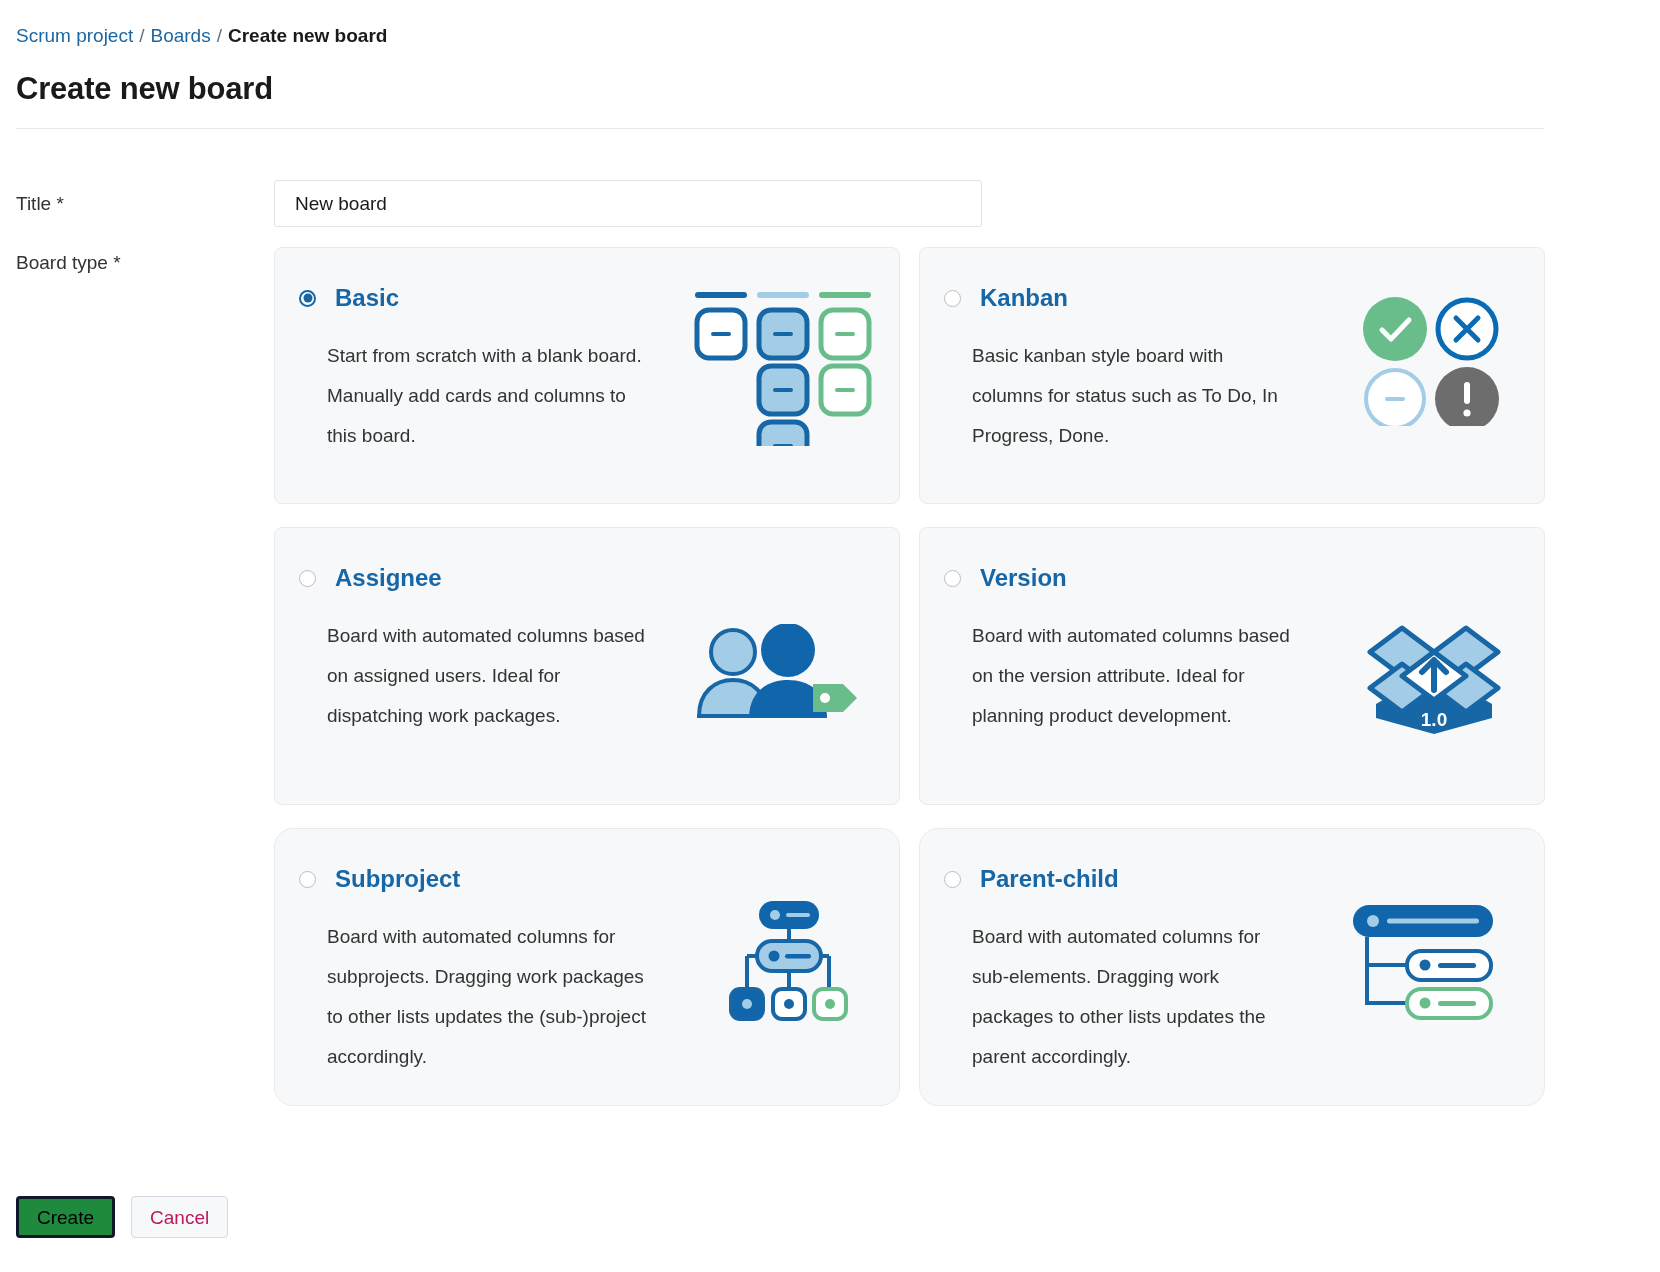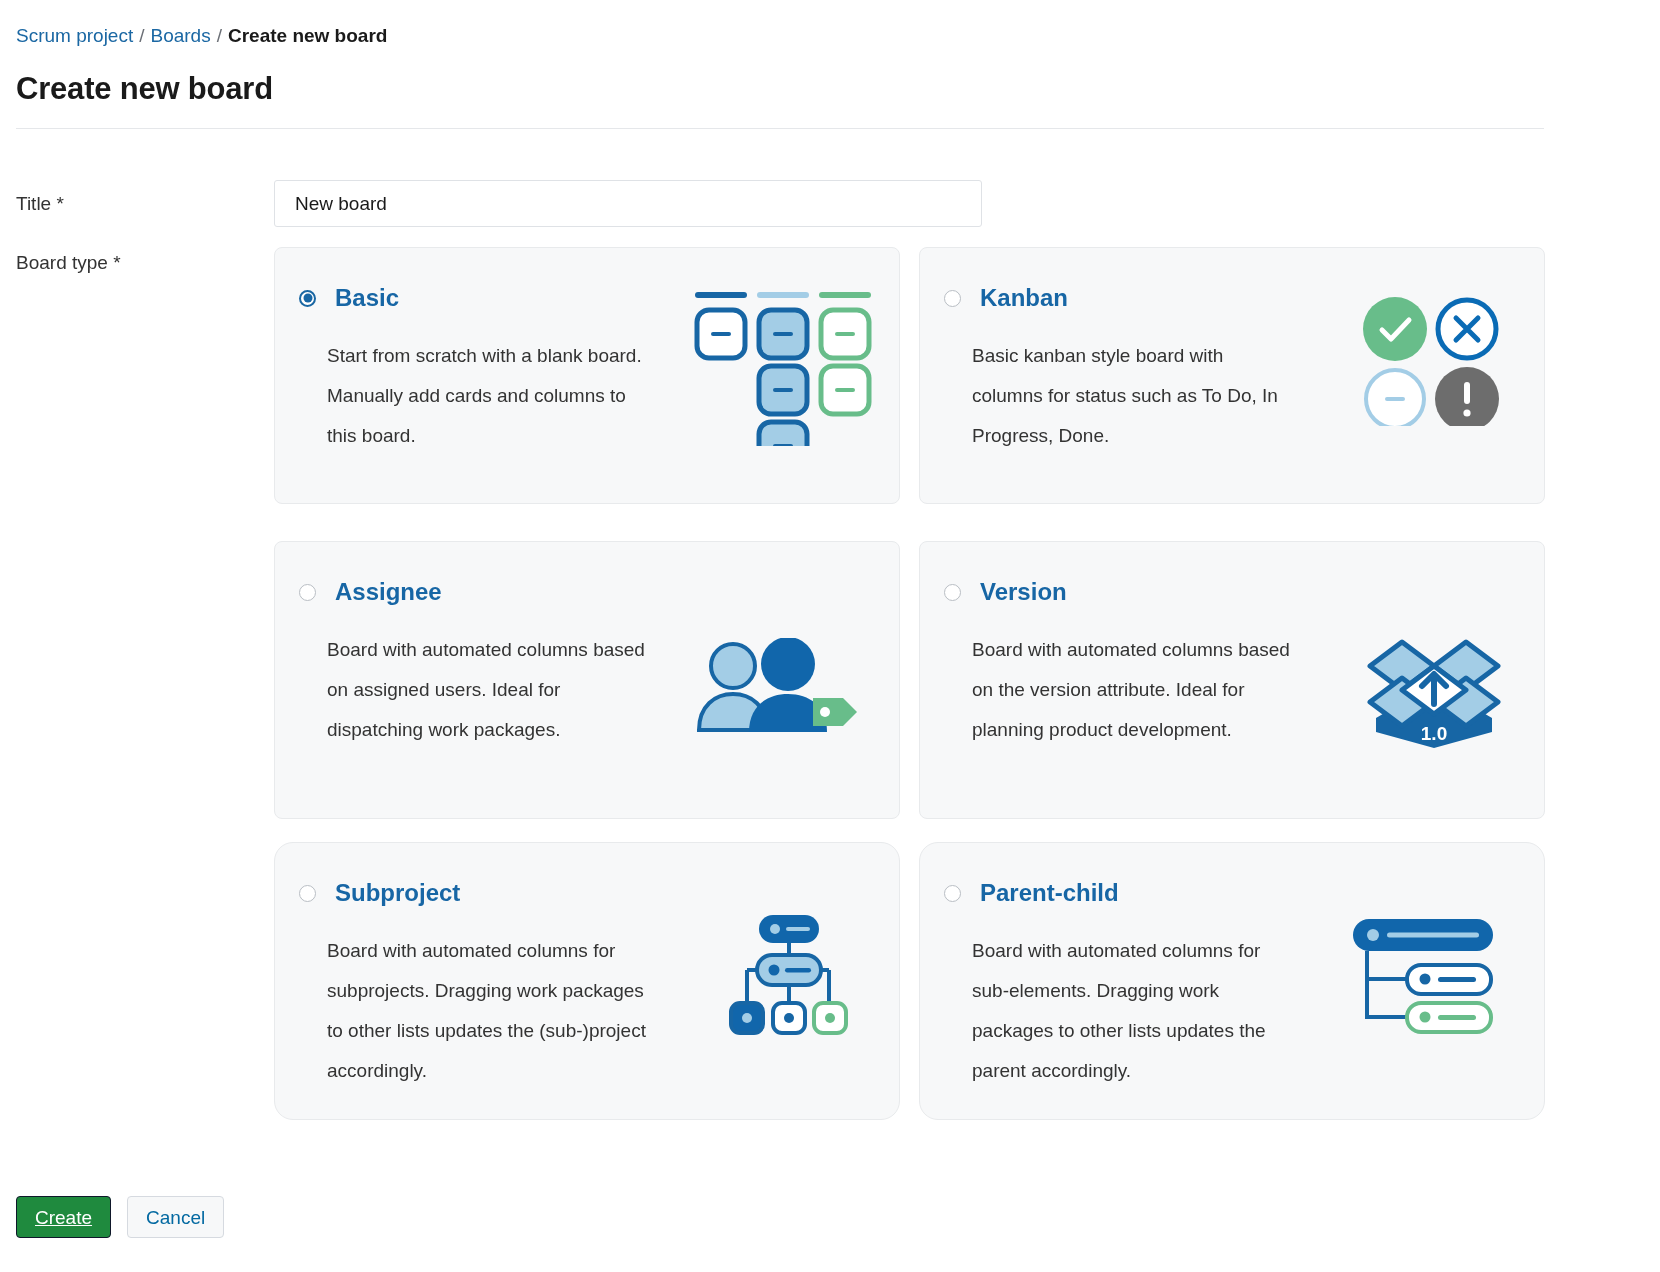--- a/index.html
+++ b/index.html
@@ -68,21 +68,21 @@
     row-gap: 23px;
   }
   .card {
     background: #f7f8f9;
     border: 1px solid #e8eaec;
     border-radius: 8px;
     position: relative;
     overflow: hidden;
   }
   .card.h-basic { height: 257px; }
-  .card.h-mid   { height: 278px; margin-top: 14px; }
+  .card.h-mid   { height: 278px; }
   .card.h-tall  { height: 278px; border-radius: 19px; }
 
   .card-head {
     display: flex; align-items: center;
     padding: 36px 0 0 24px;
   }
   .radio {
     width: 17px; height: 17px; border-radius: 50%;
     border: 1px solid #b9bec4; background: #fff;
     flex: 0 0 auto; margin-right: 19px; position: relative;
@@ -120,24 +120,24 @@
     position: absolute; left: 16px; top: 1196px;
     display: flex; align-items: center; gap: 16px;
   }
   .btn {
     font-family: "Liberation Sans", sans-serif;
     font-size: 19px; line-height: 1;
     border-radius: 4px; cursor: pointer;
     padding: 0 18px; height: 42px;
   }
   .btn-create {
-    background: #1f8a3e; border: 1px solid #0f172a; color: #ffffff; text-decoration: underline;
+    background: #1f8a3e; border: 3px solid #0f172a; color: #000000;
   }
   .btn-cancel {
-    background: #f7f8f9; border: 1px solid #d6dae0; color: #0369a1;
+    background: #f7f8f9; border: 1px solid #d6dae0; color: #be185d;
   }
 </style>
 </head>
 <body>
 
 <div class="page">
 
   <div class="breadcrumb">
     <a href="#">Scrum project</a><span class="sep">/</span><a href="#">Boards</a><span class="sep">/</span><span class="current">Create new board</span>
   </div>

